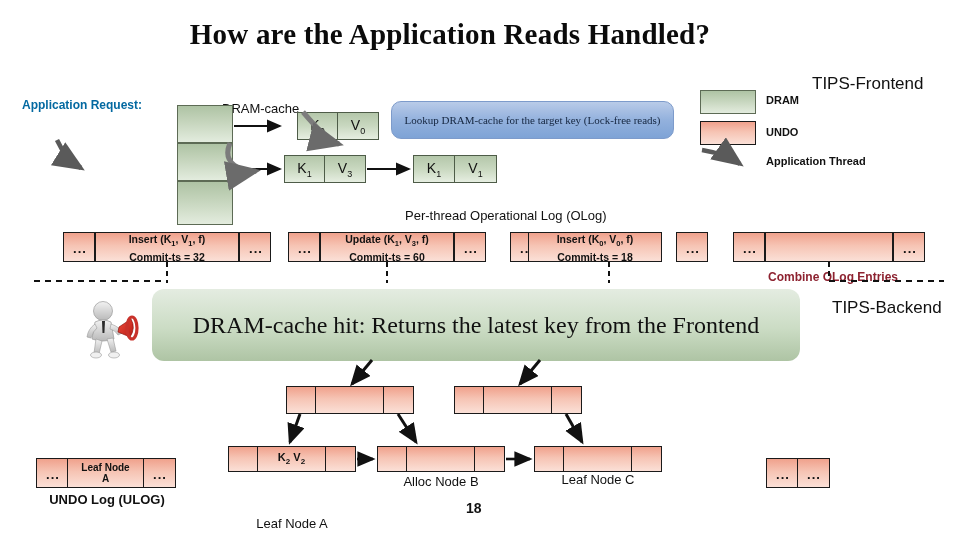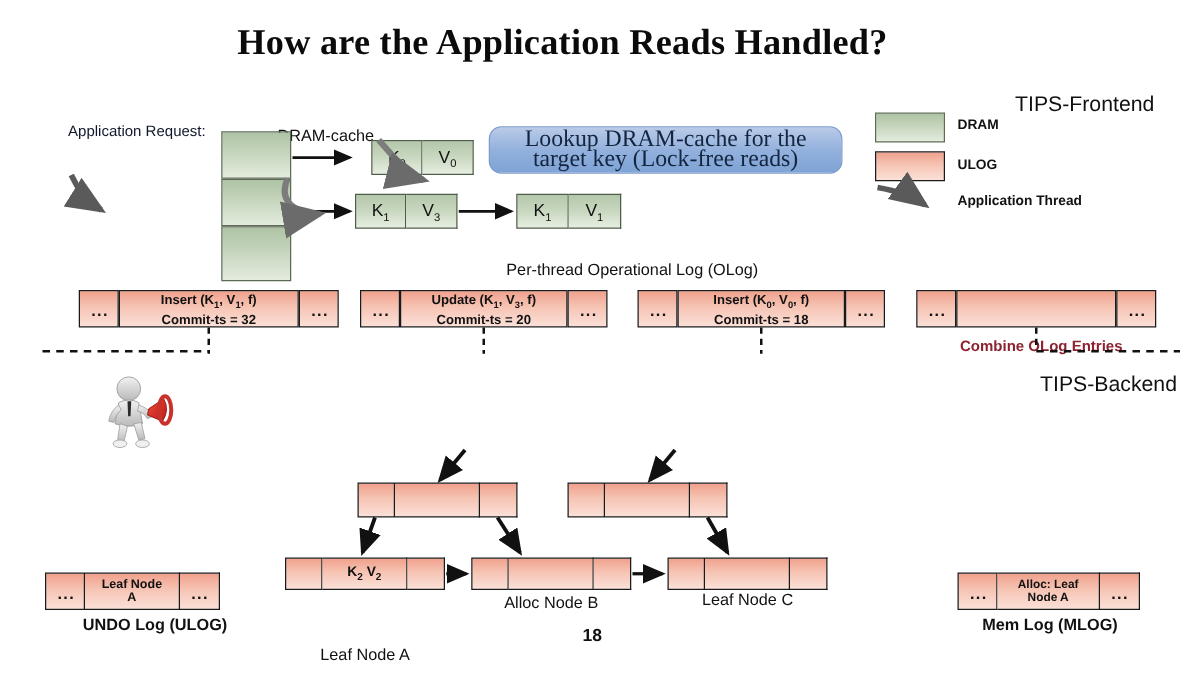--- a/index.html
+++ b/index.html
@@ -41,21 +41,21 @@
 
   .kvtxt{font-family:"Liberation Sans",sans-serif;font-size:14px;color:#111;}
   .kvtxt sub{font-size:9px;}
 
   
   #bubble-blue{
     left:391px;top:101px;width:283px;height:38px;border-radius:10px;
     background:linear-gradient(180deg,#b9cbe8 0%,#93b1dd 50%,#7ea3d6 100%);
     border:1px solid #7d9bcb;
     display:flex;align-items:center;justify-content:center;text-align:center;
-    font-family:"Liberation Serif",serif;font-size:19px;color:#14253f;line-height:16px;
+    font-family:"Liberation Serif",serif;font-size:11px;color:#14253f;line-height:16px;
     padding:0 8px;box-sizing:border-box;
   }
   #bubble-green{
     left:152px;top:289px;width:648px;height:72px;border-radius:12px;
     background:linear-gradient(180deg,#e4ece1 0%,#cbdcc4 55%,#aec4a4 100%);
     display:flex;align-items:center;justify-content:center;text-align:center;
     font-family:"Liberation Serif",serif;font-size:24px;color:#111;line-height:32px;
     padding:0 14px;box-sizing:border-box;
   }
   .ologdots{width:32px;display:flex;align-items:center;justify-content:center;
@@ -75,21 +75,21 @@
 
   
   #announcer{left:78px;top:300px;width:68px;height:62px;}
 
   svg{overflow:visible;}
   #wires{left:0;top:0;width:960px;height:540px;pointer-events:none;}
 
   .leafcap{font-size:13px;color:#111;text-align:center;}
   .logcap{font-size:13px;font-weight:bold;color:#111;text-align:center;}
   .pagenum{font-size:14px;font-weight:bold;color:#111;}
-  .apreq{font-size:12px;font-weight:normal;color:#0f172a;line-height:17px;text-align:center;}
+  .apreq{font-size:12px;font-weight:bold;color:#0369a1;line-height:17px;}
   .apreq sub{font-size:8px;}
 </style>
 </head>
 <body>
 
 <div id="stage">
 
   <div class="abs" id="title">How are the Application Reads Handled?</div>
 
 
@@ -131,21 +131,21 @@
     <div class="dramcell" style="width:42px;height:28px;border-left:none;">
       <span class="kvtxt"><span>V</span><sub>1</sub></span>
     </div>
   </div>
 
   <div class="abs" id="bubble-blue">Lookup DRAM-cache for the target key (Lock-free reads)</div>
 
   <div class="abs dram legbox" style="left:700px;top:90px;"></div>
   <div class="abs legtxt" style="left:766px;top:94px;">DRAM</div>
   <div class="abs nv legbox" style="left:700px;top:121px;"></div>
-  <div class="abs legtxt" style="left:766px;top:126px;">ULOG</div>
+  <div class="abs legtxt" style="left:766px;top:126px;">UNDO</div>
   <div class="abs legtxt" style="left:766px;top:155px;">Application Thread</div>
 
   <div class="abs headlbl" style="left:405px;top:208px;">Per-thread Operational Log (OLog)</div>
 
   <div class="abs nv" style="left:63px;top:232px;width:32px;height:30px;">
     <div class="ologdots" style="height:30px;">...</div>
   </div>
   <div class="abs nv" style="left:95px;top:232px;width:144px;height:30px;">
     <div class="ologbody" style="height:30px;">
       <div><span>Insert</span> <span>(K</span><sub>1</sub>, <span>V</span><sub>1</sub>, <span>f</span>)</div>
@@ -155,50 +155,51 @@
   <div class="abs nv" style="left:239px;top:232px;width:32px;height:30px;">
     <div class="ologdots" style="height:30px;">...</div>
   </div>
 
   <div class="abs nv" style="left:288px;top:232px;width:32px;height:30px;">
     <div class="ologdots" style="height:30px;">...</div>
   </div>
   <div class="abs nv" style="left:320px;top:232px;width:134px;height:30px;">
     <div class="ologbody" style="height:30px;">
       <div><span>Update</span> <span>(K</span><sub>1</sub>, <span>V</span><sub>3</sub>, <span>f</span>)</div>
-      <div><span>Commit-ts = </span><span>20</span></div>
+      <div><span>Commit-ts = </span><span>60</span></div>
     </div>
   </div>
   <div class="abs nv" style="left:454px;top:232px;width:32px;height:30px;">
     <div class="ologdots" style="height:30px;">...</div>
   </div>
 
   <div class="abs nv" style="left:510px;top:232px;width:32px;height:30px;">
     <div class="ologdots" style="height:30px;">...</div>
   </div>
-  <div class="abs nv" style="left:542px;top:232px;width:134px;height:30px;">
+  <div class="abs nv" style="left:528px;top:232px;width:134px;height:30px;">
     <div class="ologbody" style="height:30px;">
       <div><span>Insert</span> <span>(K</span><sub>0</sub>, <span>V</span><sub>0</sub>, <span>f</span>)</div>
       <div><span>Commit-ts = </span><span>18</span></div>
     </div>
   </div>
   <div class="abs nv" style="left:676px;top:232px;width:32px;height:30px;">
     <div class="ologdots" style="height:30px;">...</div>
   </div>
 
   <div class="abs nv" style="left:733px;top:232px;width:32px;height:30px;">
     <div class="ologdots" style="height:30px;">...</div>
   </div>
   <div class="abs nv" style="left:765px;top:232px;width:128px;height:30px;"></div>
   <div class="abs nv" style="left:893px;top:232px;width:32px;height:30px;">
     <div class="ologdots" style="height:30px;">...</div>
   </div>
 
   <div class="abs combine" style="left:768px;top:270px;">Combine OLog Entries</div>
 
+  <div class="abs" id="bubble-green">DRAM-cache hit: Returns the latest key from the Frontend</div>
 
   <div class="abs" id="announcer">
     <svg width="68" height="62" viewBox="0 0 68 62">
       <defs>
         <linearGradient id="gg" x1="0" y1="0" x2="0" y2="1">
           <stop offset="0%" stop-color="#f2f2f2"></stop>
             <stop offset="100%" stop-color="#b9b9b9"></stop>
         </linearGradient>
         <linearGradient id="rr" x1="0" y1="0" x2="1" y2="1">
           <stop offset="0%" stop-color="#ef4a3a"></stop>
@@ -258,35 +259,30 @@
       <div class="ologdots" style="height:30px;">...</div>
     </div>
     <div class="nv" style="width:76px;height:30px;border-left:none;display:flex;flex-direction:column;align-items:center;justify-content:center;">
       <div style="font-size:10px;font-weight:bold;color:#111;line-height:11px;">Leaf Node</div>
       <div style="font-size:10px;font-weight:bold;color:#111;line-height:11px;">A</div>
     </div>
     <div class="nv" style="width:32px;height:30px;border-left:none;">
       <div class="ologdots" style="height:30px;">...</div>
     </div>
   </div>
-  <div class="abs logcap" style="left:39px;top:492px;width:170px;text-align:center;">UNDO Log (ULOG)</div>
+  <div class="abs logcap" style="left:22px;top:492px;width:170px;text-align:center;">UNDO Log (ULOG)</div>
 
   <div class="abs" style="left:766px;top:458px;width:146px;height:30px;display:flex;">
     <div class="nv" style="width:32px;height:30px;">
       <div class="ologdots" style="height:30px;">...</div>
     </div>
-    <div class="nv" style="width:82px;height:30px;border-left:none;display:flex;flex-direction:column;align-items:center;justify-content:center;">
-      <div style="font-size:9.5px;font-weight:bold;color:#111;line-height:11px;">Alloc: Leaf</div>
-      <div style="font-size:9.5px;font-weight:bold;color:#111;line-height:11px;">Node A</div>
-    </div>
     <div class="nv" style="width:32px;height:30px;border-left:none;">
       <div class="ologdots" style="height:30px;">...</div>
     </div>
   </div>
-  <div class="abs logcap" style="left:764px;top:492px;width:152px;">Mem Log (MLOG)</div>
 
   <div class="abs pagenum" style="left:466px;top:500px;">18</div>
 
   <svg class="abs" id="wires" viewBox="0 0 960 540">
     <defs>
       <marker id="ah" markerWidth="7" markerHeight="7" refX="6" refY="3" orient="auto">
         <path d="M0,0 L7,3 L0,6 z" fill="#111"></path>
       </marker>
       <marker id="ahg" markerWidth="7" markerHeight="7" refX="6" refY="3" orient="auto">
         <path d="M0,0 L7,3 L0,6 z" fill="#6b6b6b"></path>

